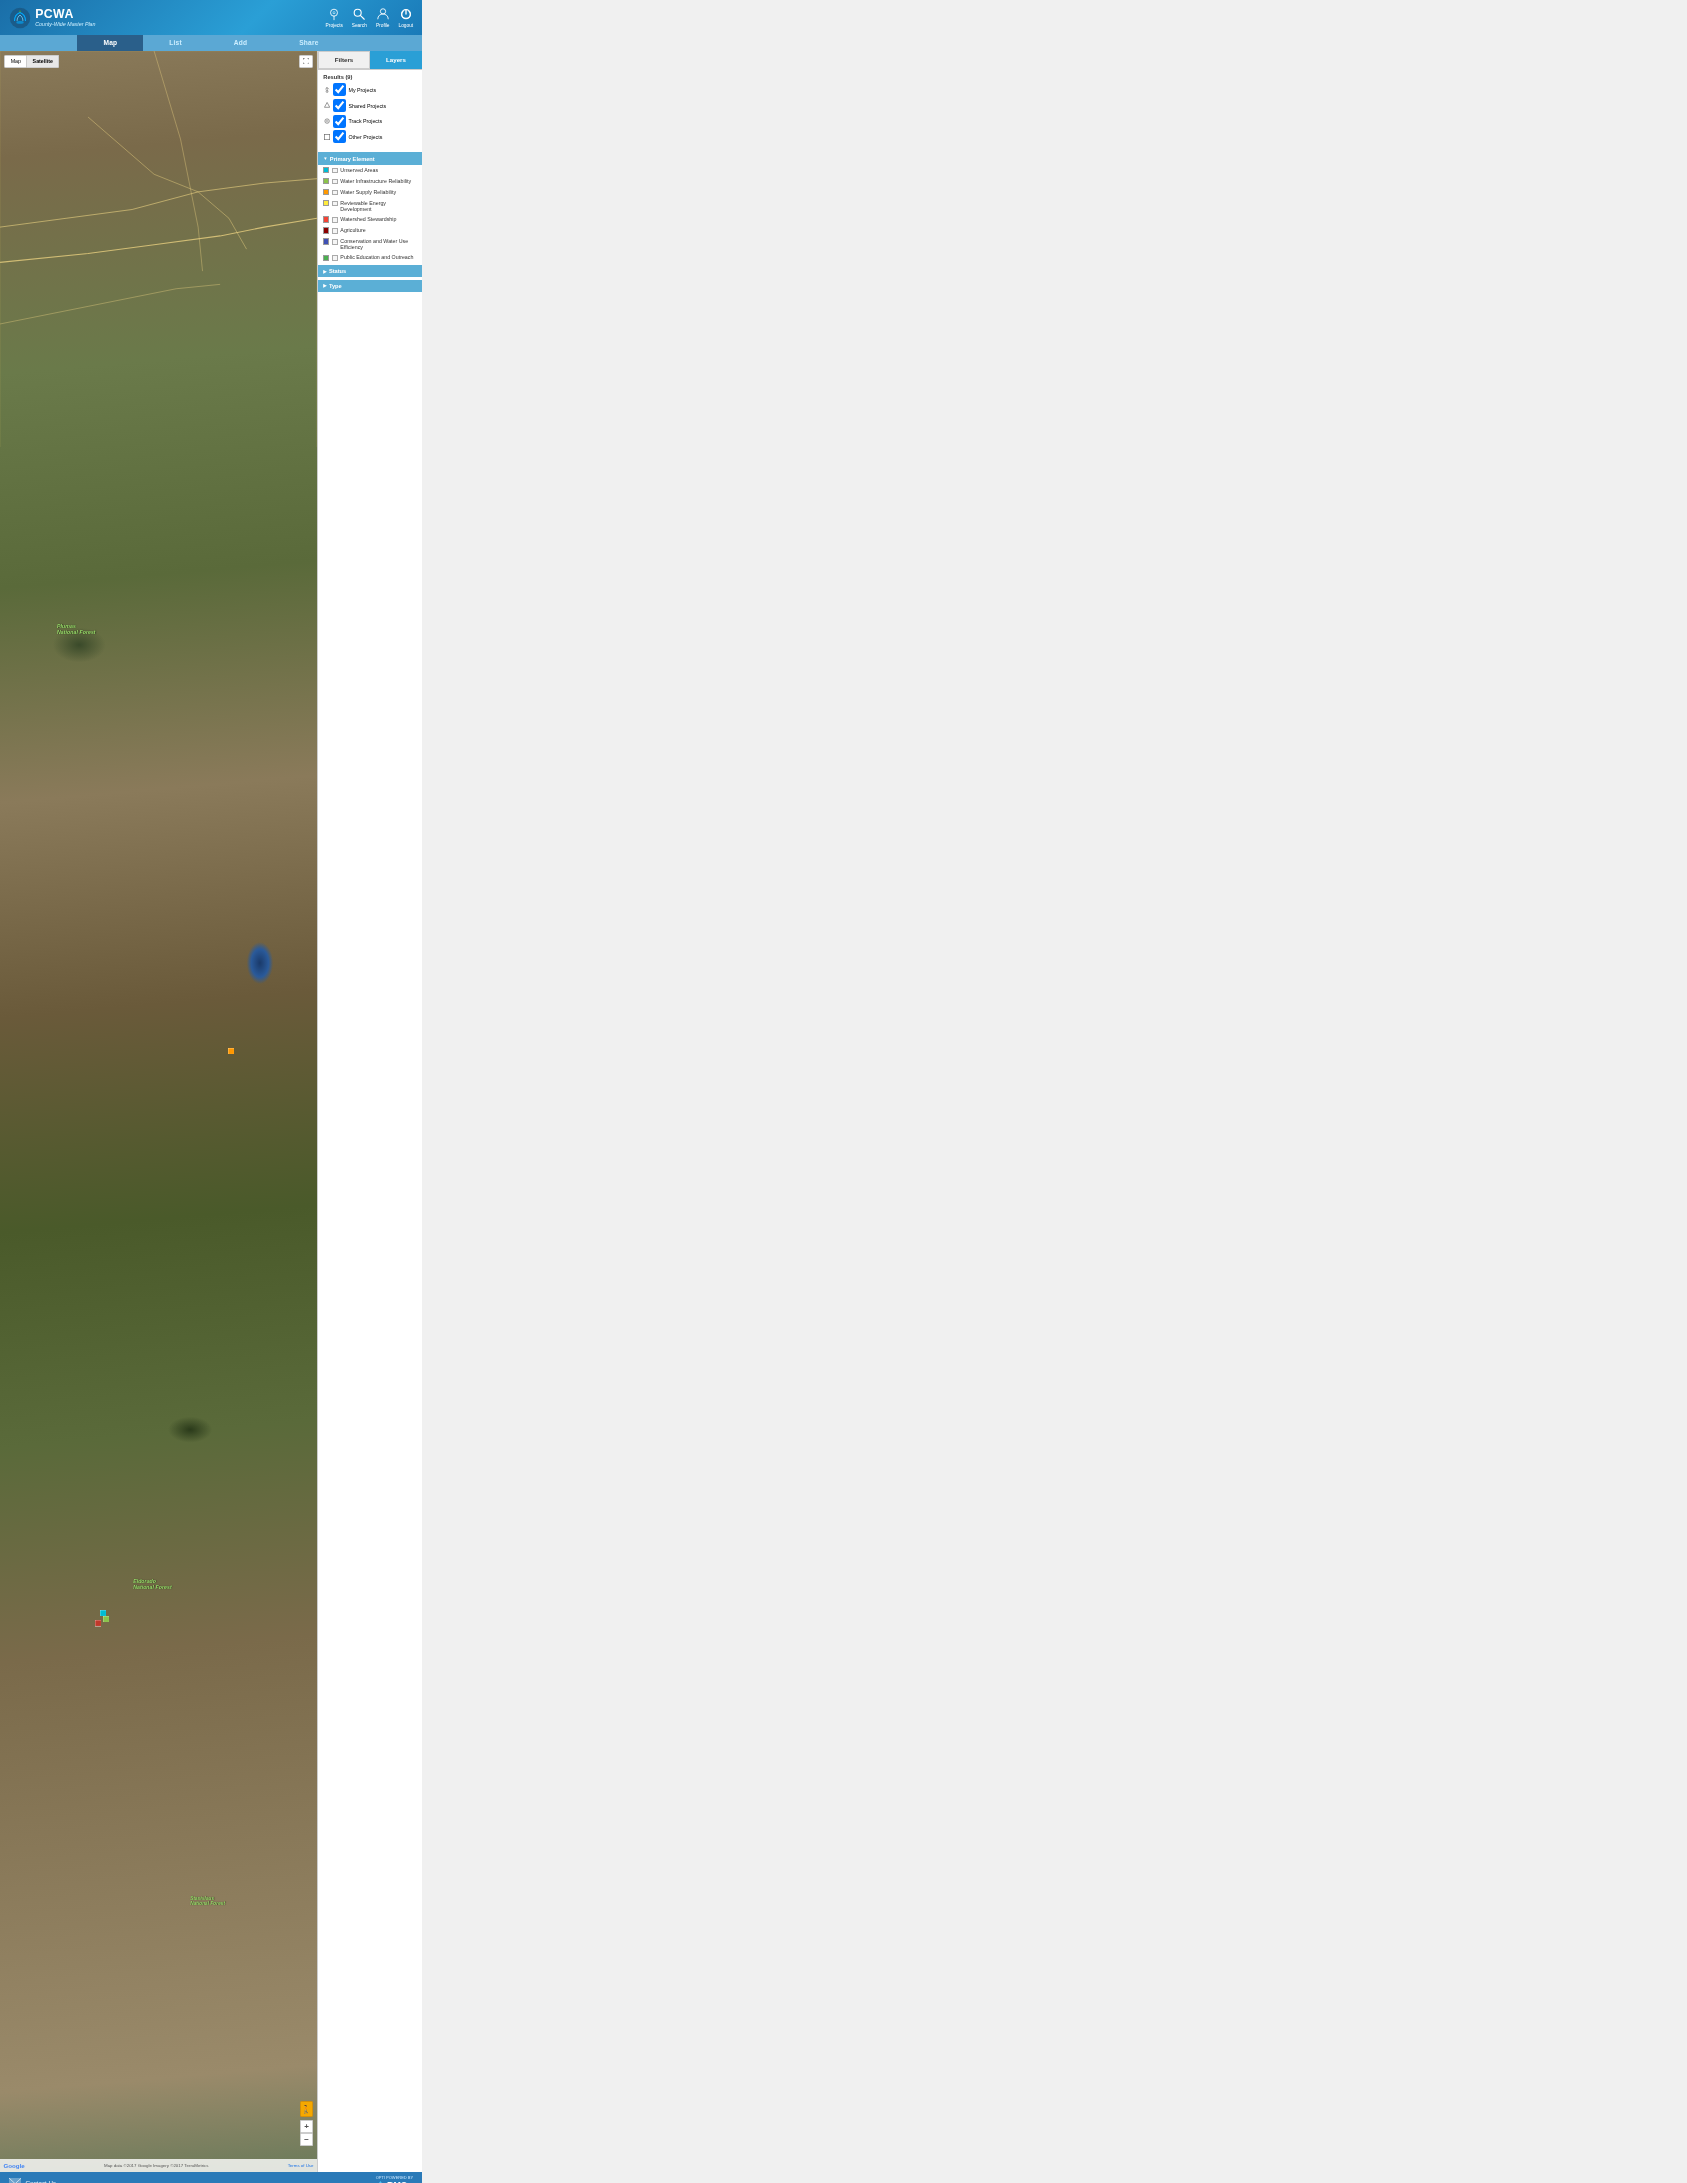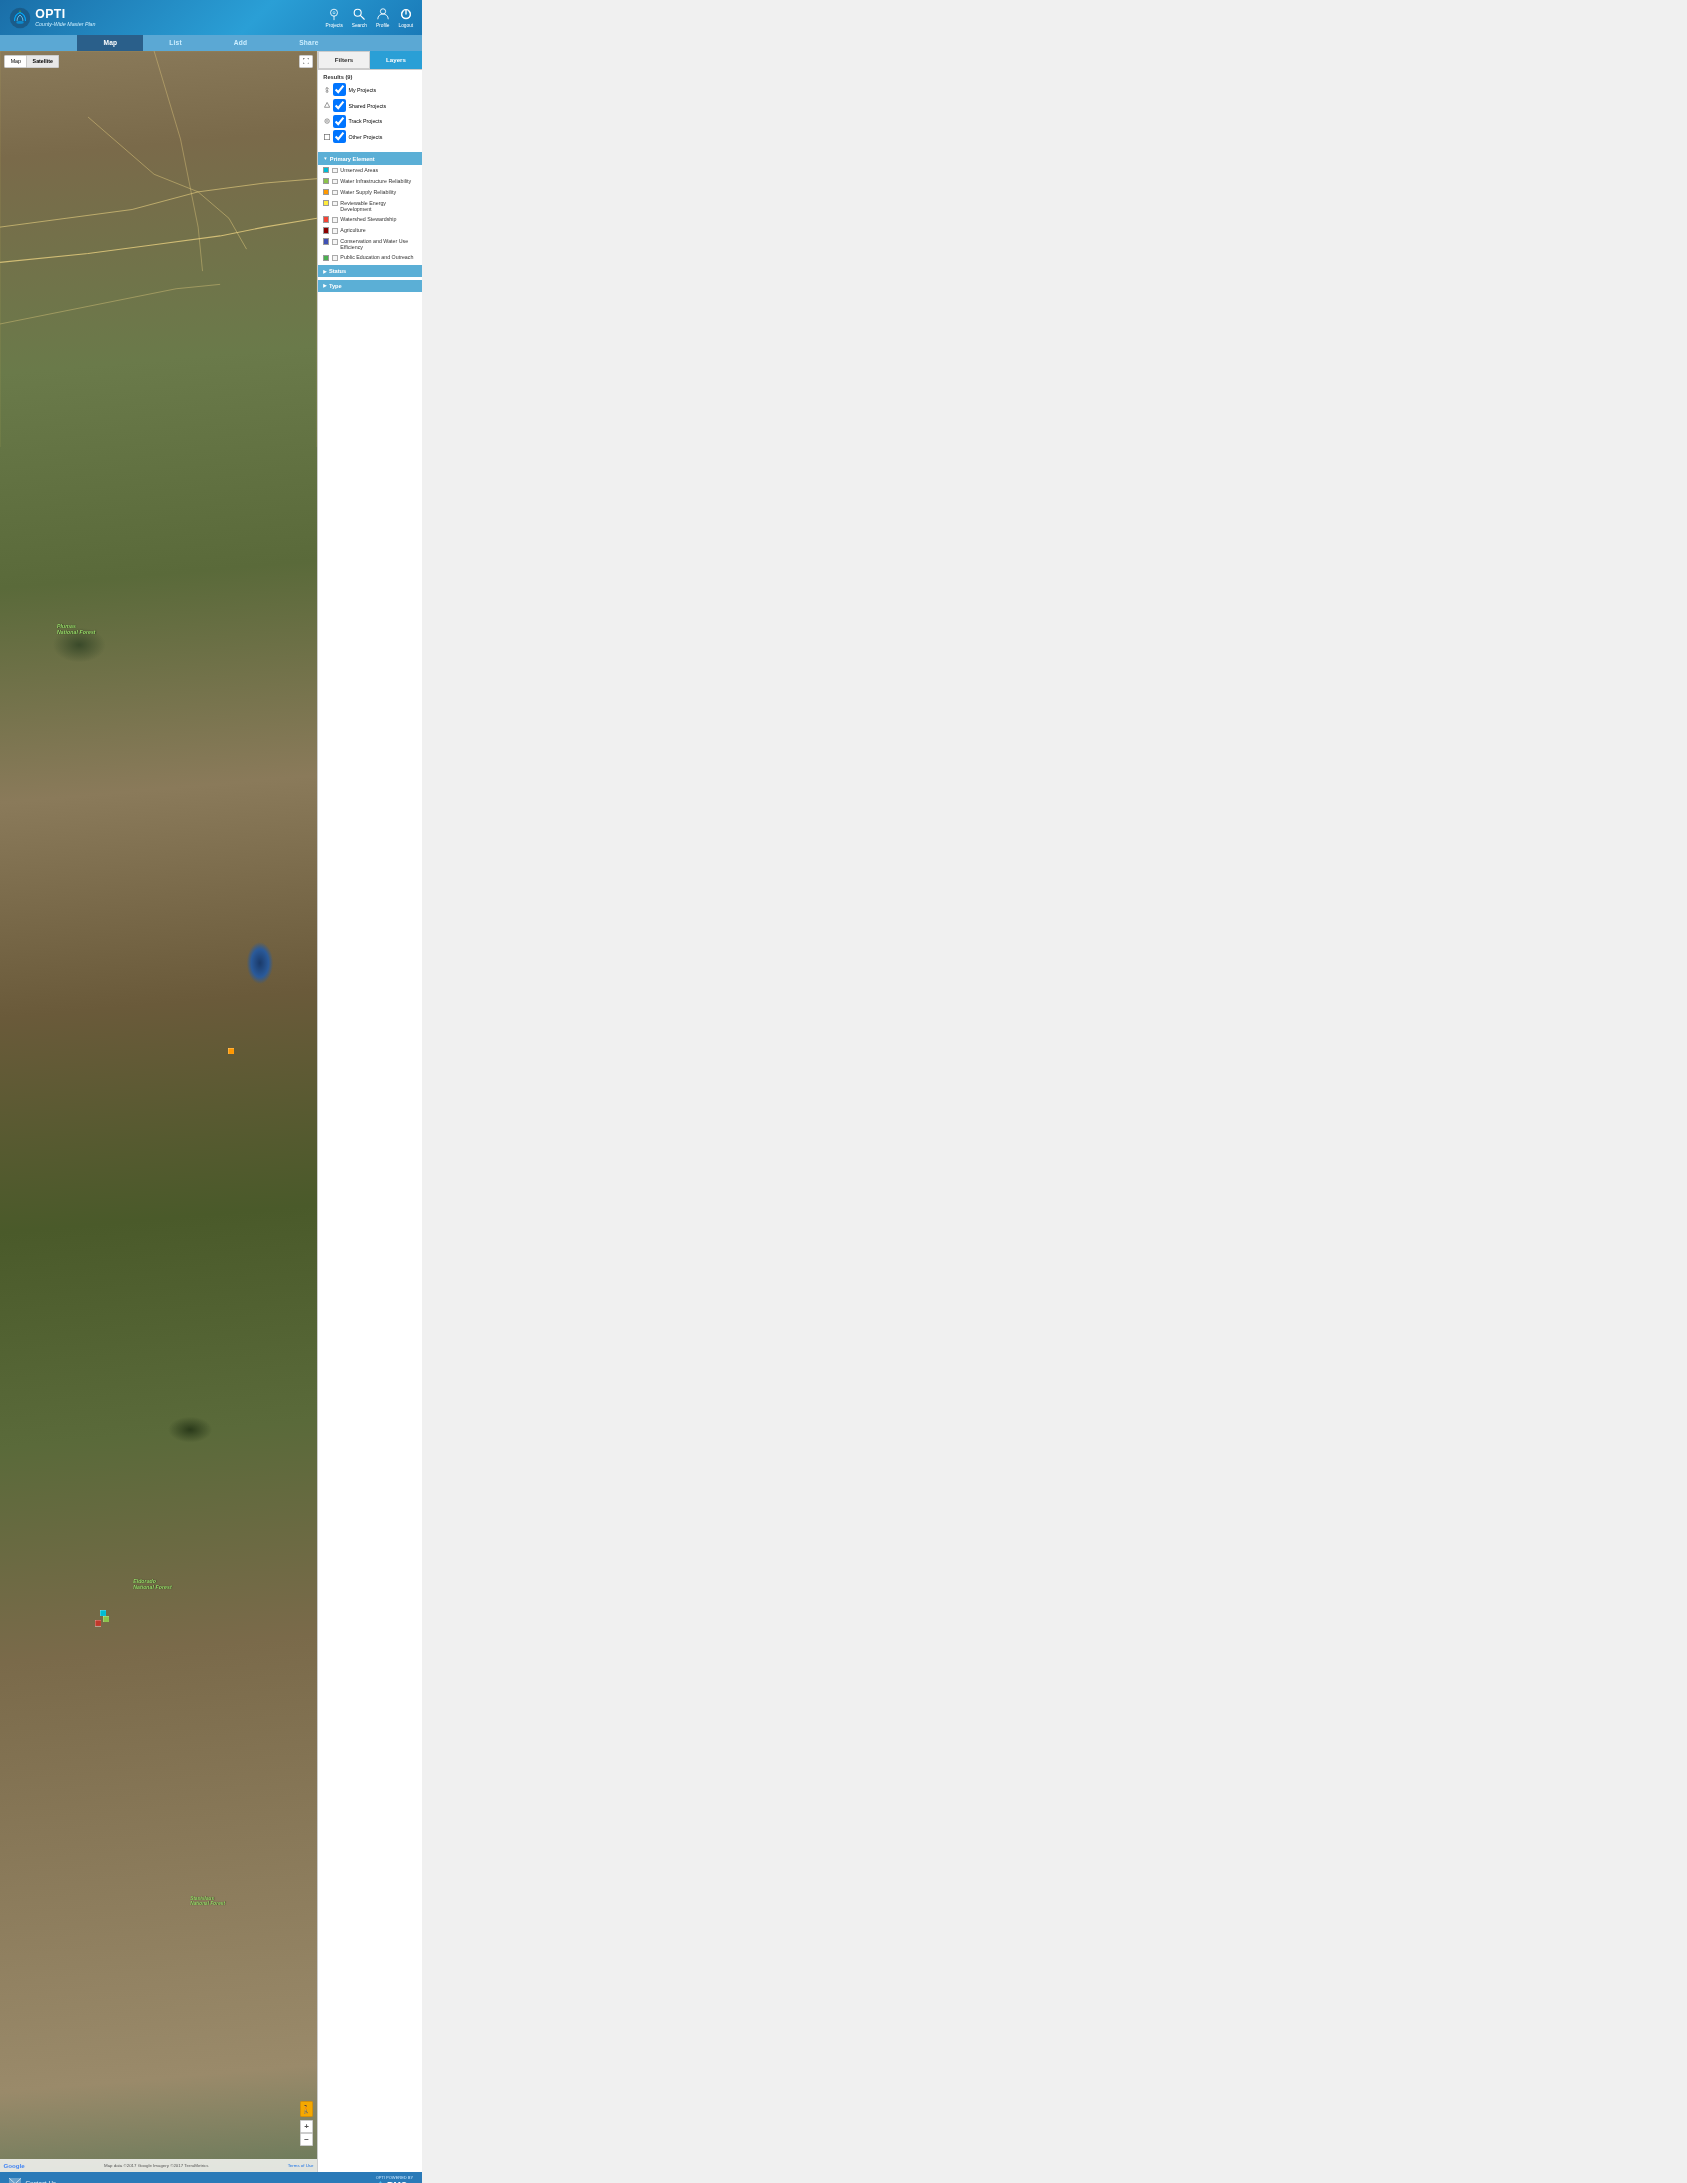--- a/index.html
+++ b/index.html
@@ -365,21 +365,21 @@
 <div class="header">
   <div class="logo-area">
     <svg class="logo-icon" viewBox="0 0 60 60">
       <circle cx="30" cy="30" r="28" fill="#1a5c8a"></circle>
       <path d="M15 38 C15 25 22 18 30 15 C38 18 45 25 45 38" fill="none" stroke="#00aaff" stroke-width="3"></path>
       <path d="M22 38 C22 30 26 25 30 22 C34 25 38 30 38 38" fill="none" stroke="#88ddff" stroke-width="2"></path>
       <ellipse cx="30" cy="42" rx="10" ry="4" fill="#00aaff" opacity="0.6"></ellipse>
       <path d="M28 15 L30 8 L32 15 L30 13 Z" fill="#66cc00"></path>
     </svg>
     <div class="logo-text">
-      <h1>OPTI</h1>
+      <h1>PCWA</h1>
       <p>County-Wide Master Plan</p>
     </div>
   </div>
   <div class="nav-icons">
     <div class="nav-icon-item">
       <svg viewBox="0 0 32 32">
         <circle cx="16" cy="13" r="8" fill="none" stroke="white" stroke-width="2"></circle>
         <circle cx="16" cy="13" r="3" fill="white"></circle>
         <path d="M16 20 L16 30" stroke="white" stroke-width="2"></path>
         <circle cx="16" cy="13" r="2" fill="#2a9fd6"></circle>

